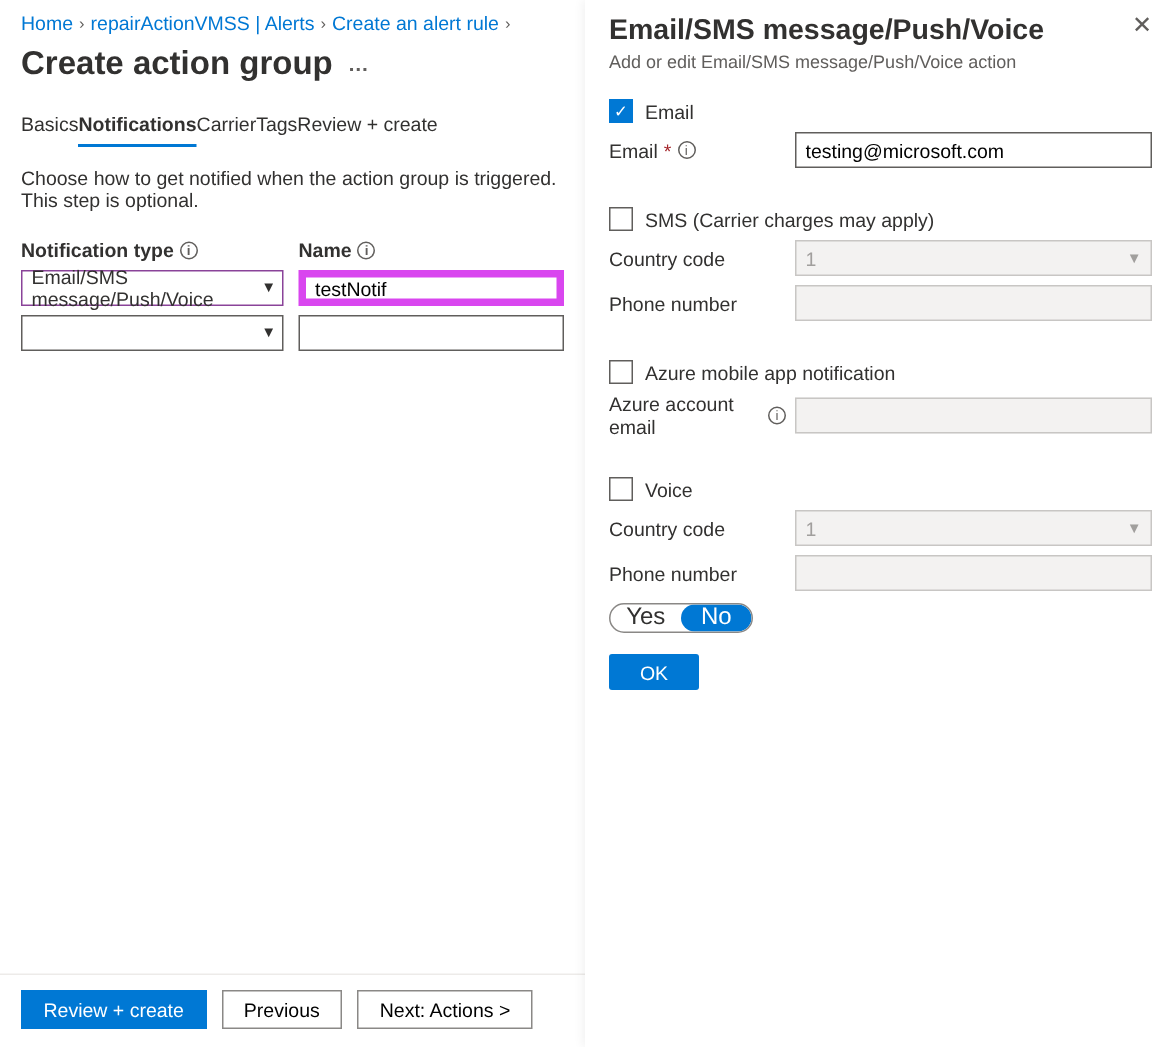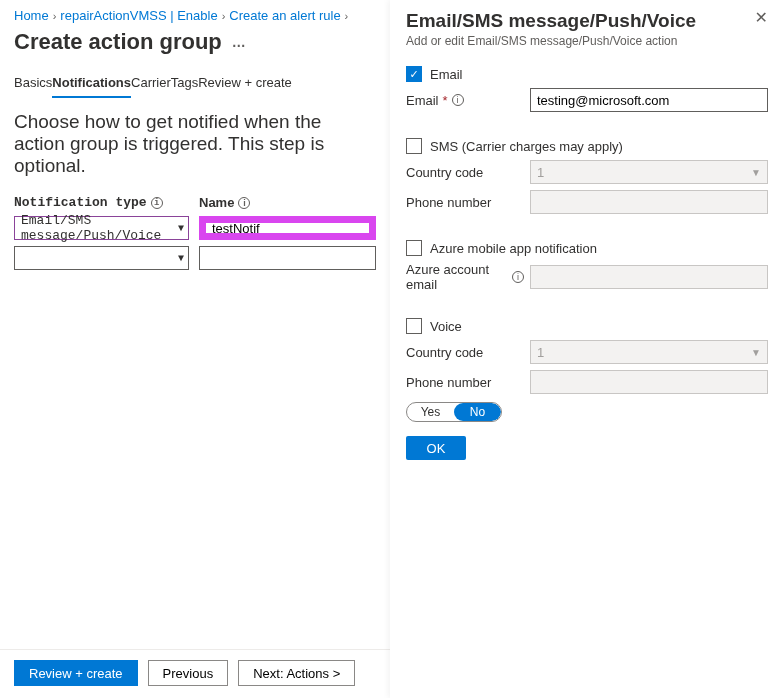--- a/index.html
+++ b/index.html
@@ -46,24 +46,24 @@
     padding: 6px 0;
     cursor: pointer;
     border-bottom: 2px solid transparent;
     color: #323130;
   }
   .tab.active {
     border-bottom: 2px solid #0078d4;
     font-weight: 600;
     color:#323130;
   }
-  .intro { font-size: 19px; margin-bottom: 18px; color:#323130;}
+  .intro { font-size: 13px; margin-bottom: 18px; color:#323130;}
   .cols-head { display:flex; gap:10px; margin-bottom:6px;}
   .col-label { font-size: 13px; font-weight:600; display:flex; align-items:center; gap:4px;}
-  .col-type { width: 175px; font-family: Liberation Mono, monospace; }
+  .col-type { width: 175px; }
   .col-name { flex:1; }
   .row { display:flex; gap:10px; margin-bottom:6px; }
   .select-box {
     position: relative;
     border: 1px solid #605e5c;
     height: 24px;
     display:flex;
     align-items:center;
     padding:0 18px 0 6px;
     font-size:13px;
@@ -76,21 +76,21 @@
     font-size:10px;
   }
   .text-input {
     border:1px solid #605e5c;
     height:24px;
     padding:0 6px;
     font-size:13px;
     width:100%;
     background:#fff;
   }
-  .text-input.hl { border:7px solid #d946ef; }
+  .text-input.hl { border:5px solid #d946ef; }
   .footer {
     position:absolute;
     left:0; bottom:0;
     width:390px;
     padding:10px 14px 12px;
     display:flex;
     gap:10px;
     border-top:1px solid #edebe9;
     background:#fff;
   }
@@ -160,21 +160,21 @@
   }
   .schema-row { font-size:13px; margin-top:14px; }
   .schema-row a { color:#0078d4; text-decoration:none; cursor:pointer;}
   .toggle {
     margin-top:8px;
     width:96px; height:20px;
     border:1px solid #8a8886;
     border-radius:10px;
     display:flex;
     overflow:hidden;
-    font-size:12px;
+    font-size:16px;
   }
   .toggle .opt { flex:1; display:flex; align-items:center; justify-content:center; cursor:pointer;}
   .toggle .opt.on { background:#0078d4; color:#fff; border-radius:10px;}
   .ok-btn {
     margin-top:14px;
     background:#0078d4;
     color:#fff;
     border:none;
     height:24px;
     width:60px;
@@ -183,21 +183,21 @@
     cursor:pointer;
   }
 </style>
 </head>
 <body>
 
 <div class="main-area">
   <div class="breadcrumb">
     <a>Home</a>
     <span class="sep">›</span>
-    <a>repairActionVMSS | Enable</a>
+    <a>repairActionVMSS | Alerts</a>
     <span class="sep">›</span>
     <a>Create an alert rule</a>
     <span class="sep">›</span>
   </div>
 
   <h1 class="page-title">
     <span>Create action group</span>
     <span class="ellipsis">…</span>
   </h1>
 

